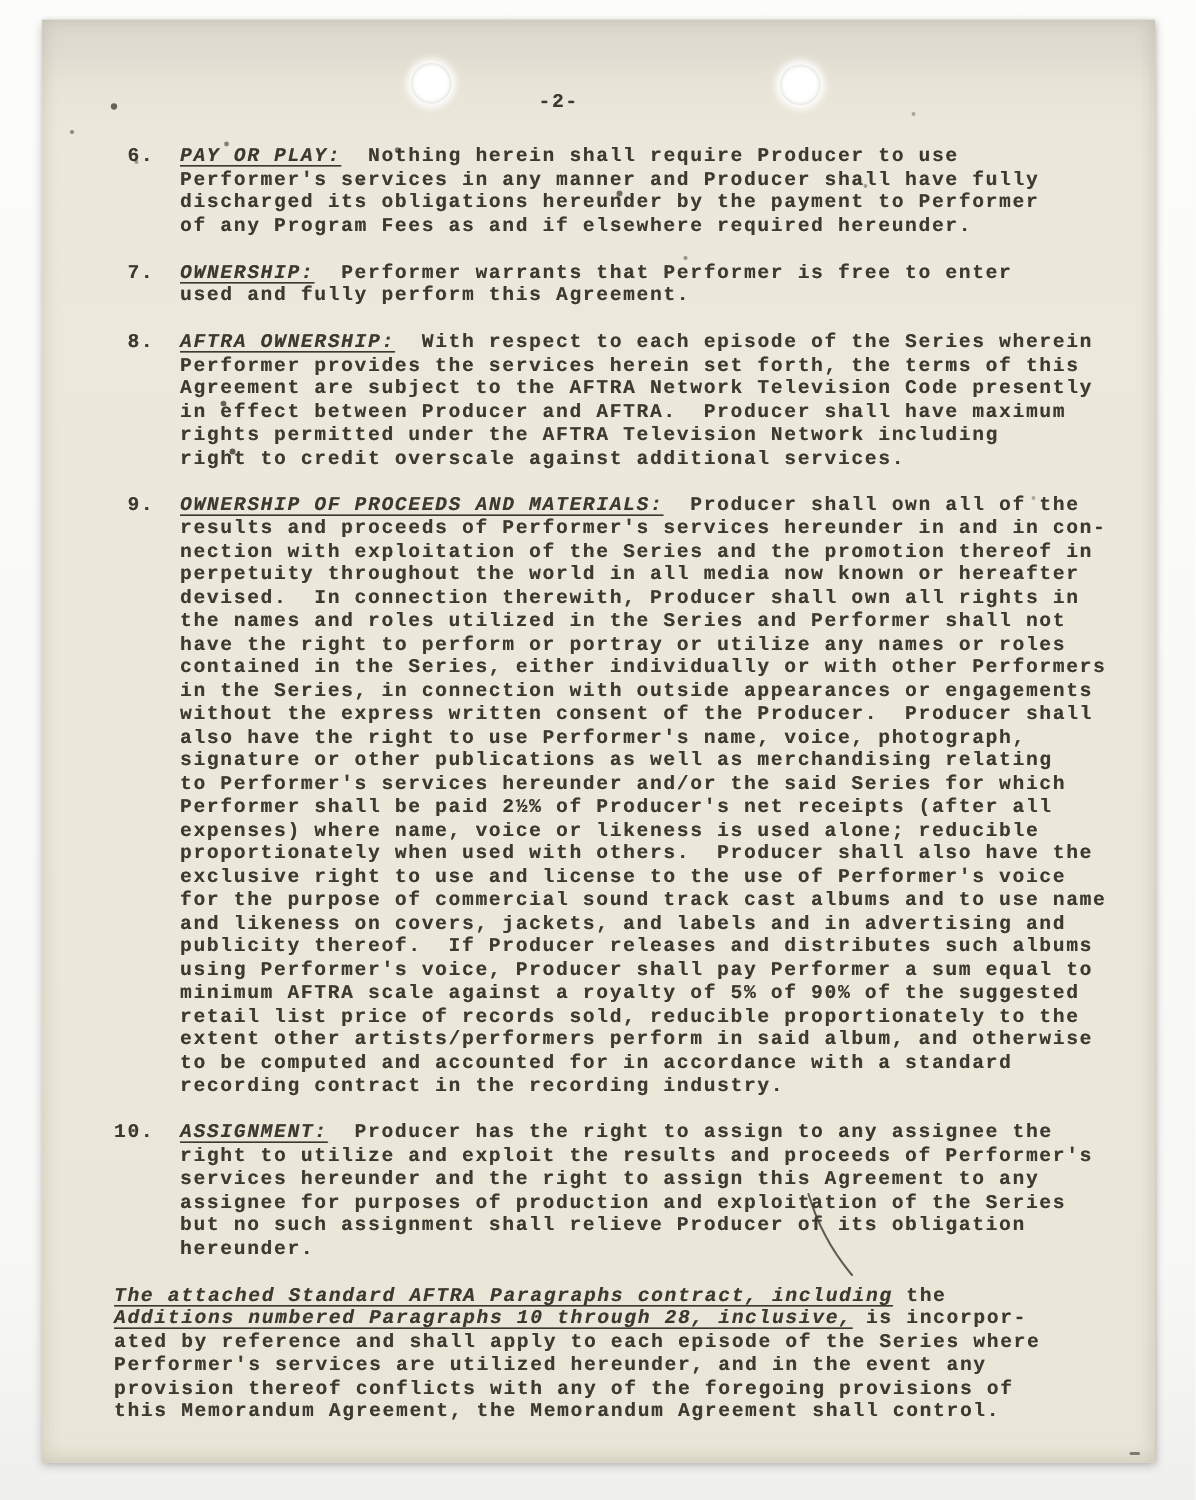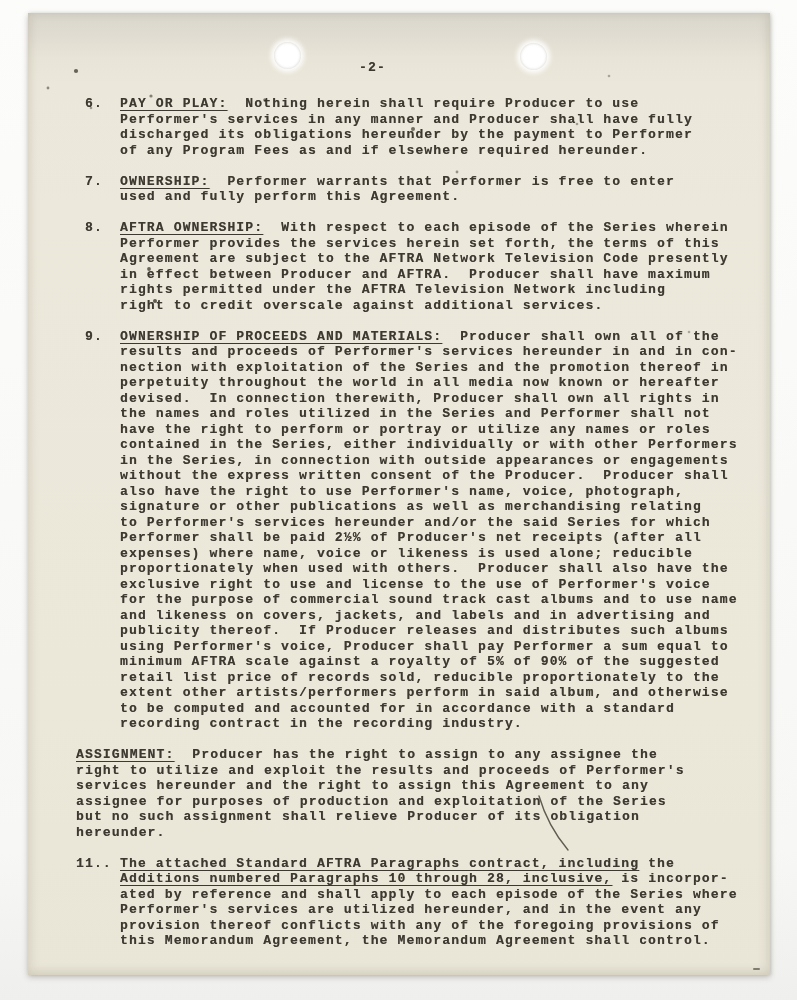--- a/index.html
+++ b/index.html
@@ -79,20 +79,21 @@
     white-space: pre;
   }
   .item .body {
     flex: 1;
     white-space: pre-wrap;
   }
   .u {
     text-decoration: underline;
     text-decoration-thickness: 1.2px;
     text-underline-offset: 2.5px;
+    font-style: italic;
   }
   .pen-stroke {
     position: absolute;
     left: 505px;
     top: 778px;
     pointer-events: none;
   }
   .specks {
     position: absolute;
     left: 0; top: 0;
@@ -178,29 +179,29 @@
 and likeness on covers, jackets, and labels and in advertising and
 publicity thereof.  If Producer releases and distributes such albums
 using Performer's voice, Producer shall pay Performer a sum equal to
 minimum AFTRA scale against a royalty of 5% of 90% of the suggested
 retail list price of records sold, reducible proportionately to the
 extent other artists/performers perform in said album, and otherwise
 to be computed and accounted for in accordance with a standard
 recording contract in the recording industry.</span></div>
       </div>
       <div class="item">
+        <span class="num">10.</span>
         <div class="body"><span class="u">ASSIGNMENT:</span><span class="">  Producer has the right to assign to any assignee the
 right to utilize and exploit the results and proceeds of Performer's
 services hereunder and the right to assign this Agreement to any
 assignee for purposes of production and exploitation of the Series
 but no such assignment shall relieve Producer of its obligation
 hereunder.</span></div>
       </div>
       <div class="item">
-        <span class="num">11..</span>
         <div class="body"><span class="u">The attached Standard AFTRA Paragraphs contract, including</span><span class=""> the
 </span><span class="u">Additions numbered Paragraphs 10 through 28, inclusive,</span><span class=""> is incorpor-
 ated by reference and shall apply to each episode of the Series where
 Performer's services are utilized hereunder, and in the event any
 provision thereof conflicts with any of the foregoing provisions of
 this Memorandum Agreement, the Memorandum Agreement shall control.</span></div>
       </div>
     </div>
 
   <svg class="pen-stroke" width="46" height="66" viewBox="0 0 46 66">

